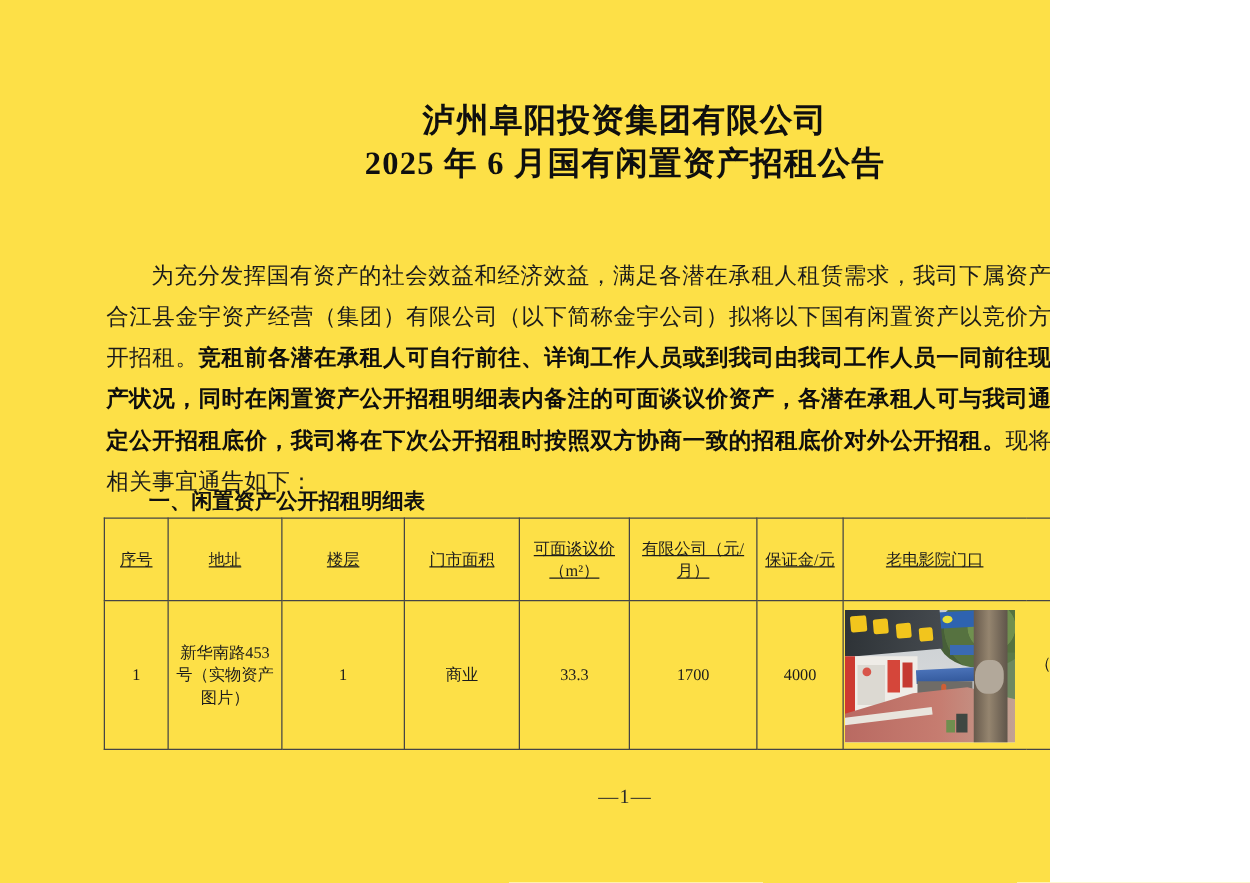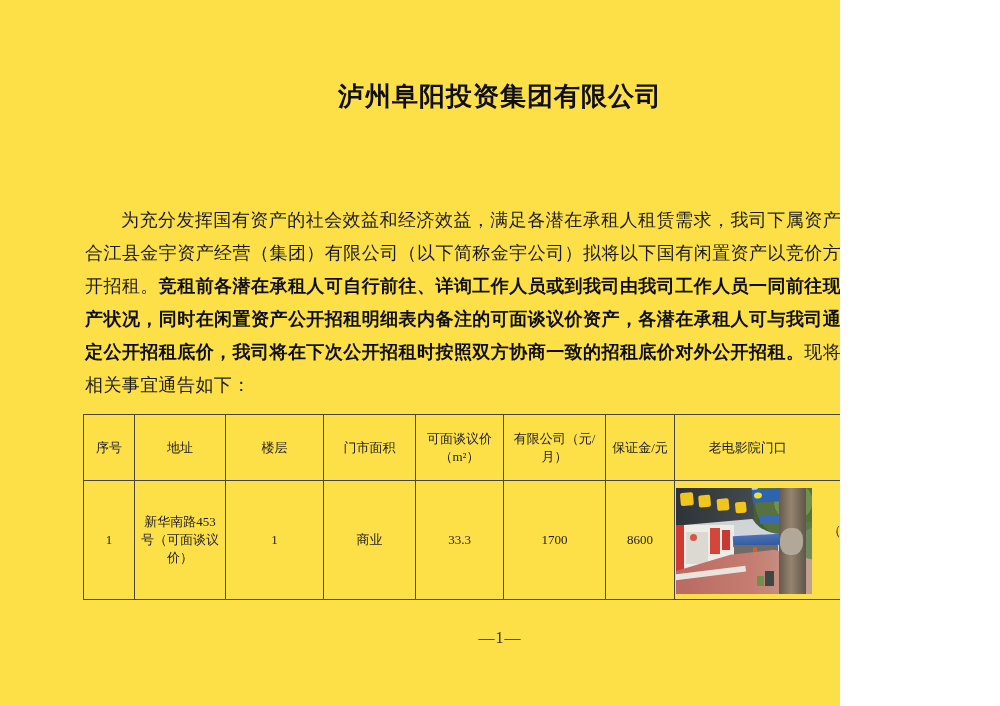--- a/index.html
+++ b/index.html
@@ -31,21 +31,21 @@
   table.rent-table {
     position:absolute; top:414px; left:83px; width:830px;
     border-collapse:collapse; table-layout:fixed;
     font-size:13px; color:#1c1c1c;
   }
   .rent-table th, .rent-table td {
     border:1px solid #454545; font-weight:normal; text-align:center;
     vertical-align:middle; padding:2px 3px; line-height:18px;
     overflow:hidden; box-sizing:border-box;
   }
-  .rent-table tr.hdr { height:66px; }
+  .rent-table tr.hdr { height:66px;text-decoration:underline; }
   .rent-table tr.row { height:119px; }
   .rent-table .col-photo { border-right:none; }
   .rent-table .col-note  { border-left:none; border-right:none; }
   .rent-table td.cell-photo { padding:0; vertical-align:top; }
   
   .photo {
     position:relative; width:136px; height:106px; margin:7px 0 0 1px;
     overflow:hidden; background:linear-gradient(#c9ced2,#d8dadb 70%,#cfc9c2);
   }
   .ph-foliage { position:absolute; top:-8px; right:-10px; width:72px; height:54px;
@@ -95,24 +95,26 @@
     font-size:16px; color:#2a2a2a; letter-spacing:1px;
   }
 </style>
 </head>
 <body>
 
 <div class="sheet">
 
   <div class="title-block">
     <div>泸州阜阳投资集团有限公司</div>
+    <div>2025 年 6 月国有闲置资产招租公告</div>
   </div>
 
   <p class="body-par"><span>为充分发挥国有资产的社会效益和经济效益，满足各潜在承租人租赁需求，我司下属资产管理公司合江县金宇资产经营（集团）有限公司（以下简称金宇公司）拟将以下国有闲置资产以竞价方式对外公开招租。</span><span class="seg-bold">竞租前各潜在承租人可自行前往、详询工作人员或到我司由我司工作人员一同前往现场查看资产状况，同时在闲置资产公开招租明细表内备注的可面谈议价资产，各潜在承租人可与我司通过协商确定公开招租底价，我司将在下次公开招租时按照双方协商一致的招租底价对外公开招租。</span><span>现将本次招租相关事宜通告如下：</span></p>
 
+  <div class="section-heading">一、闲置资产公开招租明细表</div>
 
   <table class="rent-table">
     <colgroup>
       <col style="width:51px">
         <col style="width:91px">
         <col style="width:98px">
       <col style="width:92px">
         <col style="width:88px">
         <col style="width:102px">
       <col style="width:69px">
@@ -126,26 +128,26 @@
       <th>楼层</th>
       <th>门市面积</th>
       <th>可面谈议价（m²）</th>
       <th>有限公司（元/月）</th>
       <th>保证金/元</th>
       <th class="col-photo">老电影院门口</th>
       <th class="col-note">备注</th>
     </tr>
     <tr class="row">
       <td>1</td>
-      <td>新华南路453 号（可面谈议价）</td>
+      <td>新华南路453 号（实物资产图片）</td>
       <td>1</td>
       <td>商业</td>
       <td>33.3</td>
       <td>1700</td>
-      <td>8600</td>
+      <td>4000</td>
       <td class="col-photo cell-photo">
         <div class="photo">
           <div class="ph-foliage"></div>
           <div class="ph-foliage2"></div>
           <div class="ph-bluesign">
                 <span class="dot"></span>
               </div>
           <div class="ph-bluesign2"></div>
           <div class="ph-sign">
             <span class="ch c1"></span>

